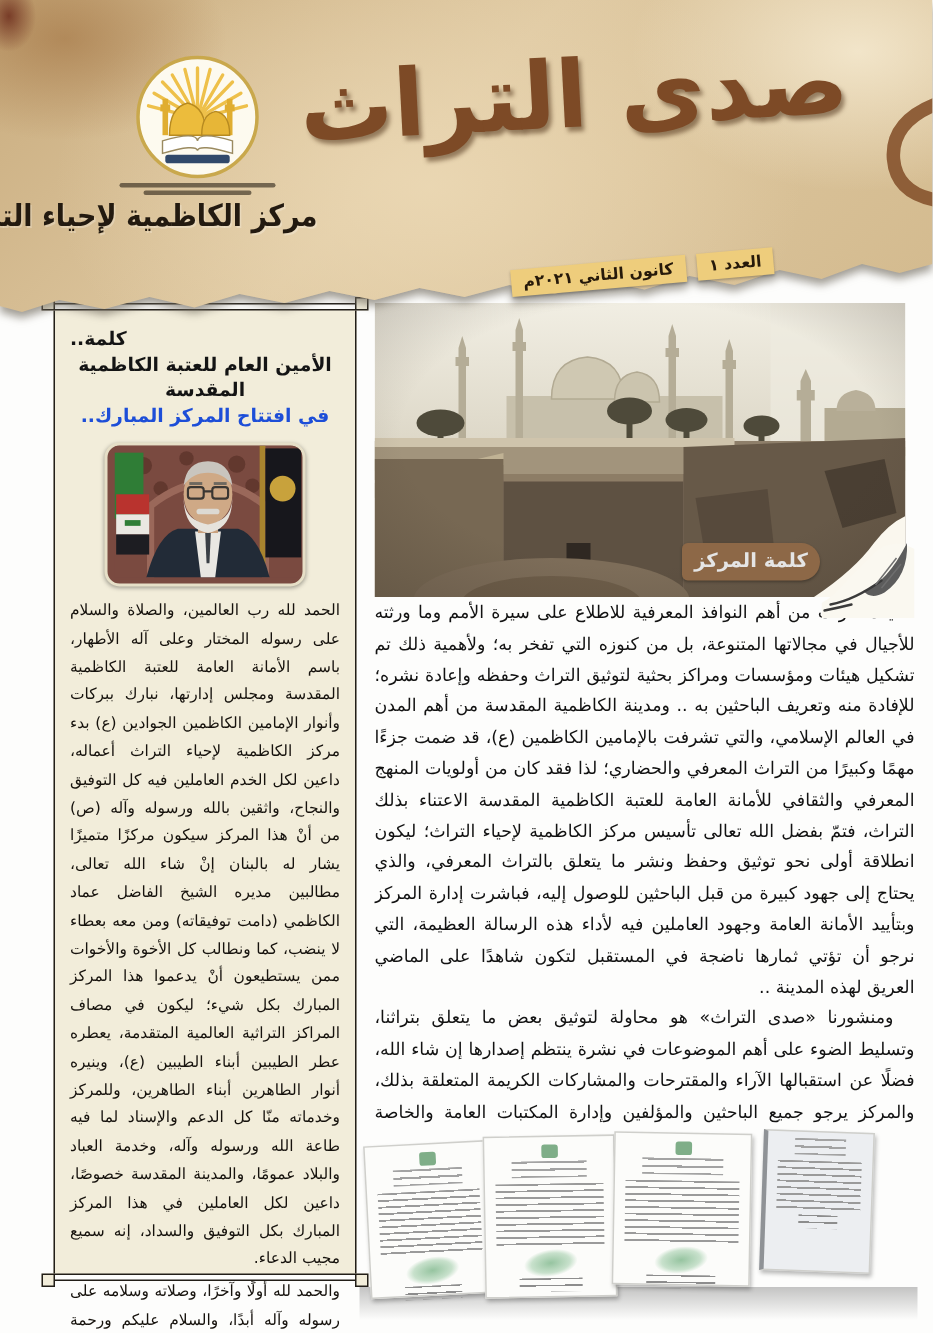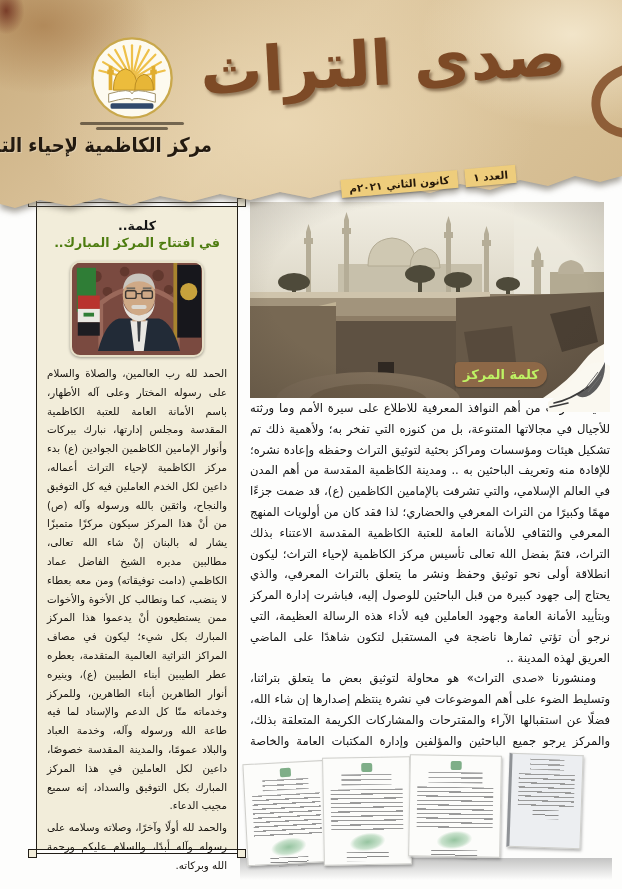--- a/index.html
+++ b/index.html
@@ -37,34 +37,34 @@
 
   
   .sidebar{position:absolute;left:36px;top:206px;width:202px;height:644px;background:#f2edda;
       border:1.5px solid #221e18;box-sizing:border-box;padding:10px 10px 8px;z-index:2;}
   .sidebar::before{content:"";position:absolute;left:-6px;right:-6px;top:-5px;
       border-top:1.5px solid #221e18;}
   .sidebar::after{content:"";position:absolute;left:-6px;right:-6px;bottom:-5px;
       border-bottom:1.5px solid #221e18;}
   .corner{position:absolute;width:7px;height:7px;background:#f2edda;border:1.5px solid #221e18;z-index:3;}
   .c-tl{left:-9px;top:-9px}.c-tr{right:-9px;top:-9px}.c-bl{left:-9px;bottom:-9px}.c-br{right:-9px;bottom:-9px}
-  .sb-h1{font-weight:bold;font-size:12.5px;color:#141414;text-align:center;line-height:17px;}
+  .sb-h1{font-weight:bold;font-size:12.5px;color:#141414;text-align:left;line-height:17px;}
   .sb-h2{font-weight:bold;font-size:12.5px;color:#141414;text-align:center;line-height:17px;}
-  .sb-h3{font-weight:bold;font-size:12.5px;color:#4d7c0f;text-align:center;line-height:18px;}
+  .sb-h3{font-weight:bold;font-size:12.5px;color:#1d4ed8;text-align:center;line-height:18px;}
   .portrait{width:130px;height:92px;margin:9px auto 7px;border-radius:10px;overflow:hidden;
       border:2px solid #e6dfc7;box-shadow:0 1px 3px rgba(0,0,0,.35);background:#7a4a40;}
   .sb-body{font-size:10.3px;line-height:18.8px;text-align:justify;color:#16120d;}
   .sb-body p{margin:0 0 3px;}
   .basmala{text-align:center !important;}
 
   
   .shrine-photo{position:absolute;left:250px;top:202px;width:354px;height:196px;overflow:hidden;z-index:1;}
   .quill{position:absolute;left:548px;top:354px;z-index:4;}
   .section-label{position:absolute;left:455px;top:362px;width:92px;height:25px;z-index:5;
-      background:#8d6847;color:#bef264;font-weight:bold;font-size:13px;line-height:25px;
+      background:#8d6847;color:#e5e5e5;font-weight:bold;font-size:13px;line-height:25px;
       text-align:center;border-radius:4px 13px 13px 4px;box-shadow:0 1px 2px rgba(0,0,0,.3);}
   .article{position:absolute;left:250px;top:398px;width:360px;height:354px;overflow:hidden;
       font-size:11.6px;line-height:20.8px;text-align:justify;color:#121212;z-index:2;}
   .article p{margin:0;text-indent:14px;}
 
   
   .docs{position:absolute;left:240px;top:752px;width:382px;height:136px;z-index:1;}
   .floor{position:absolute;left:0;right:10px;top:106px;height:22px;
       background:linear-gradient(to bottom,rgba(148,148,148,.55),rgba(244,244,244,0));}
   .doc{position:absolute;background:#fcfcfa;border:1px solid #cfcfcb;
@@ -129,20 +129,21 @@
     <div class="chip chip-date">كانون الثاني ٢٠٢١م</div>
   </div>
 
   <aside class="sidebar">
     <span class="corner c-tl"></span>
     <span class="corner c-tr"></span>
     <span class="corner c-bl"></span>
     <span class="corner c-br"></span>
 
     <div class="sb-h1">كلمة..</div>
+    <div class="sb-h2">الأمين العام للعتبة الكاظمية المقدسة</div>
     <div class="sb-h3">في افتتاح المركز المبارك..</div>
 
     <div class="portrait">
       <svg width="126" height="88" viewBox="0 0 130 92">
         <rect width="130" height="92" fill="#7a4a40"></rect>
         <g fill="#5e352c" opacity="0.85">
           <circle cx="20" cy="14" r="6"></circle>
             <circle cx="50" cy="9" r="5"></circle>
             <circle cx="85" cy="13" r="6"></circle>
           <circle cx="112" cy="9" r="5"></circle>

